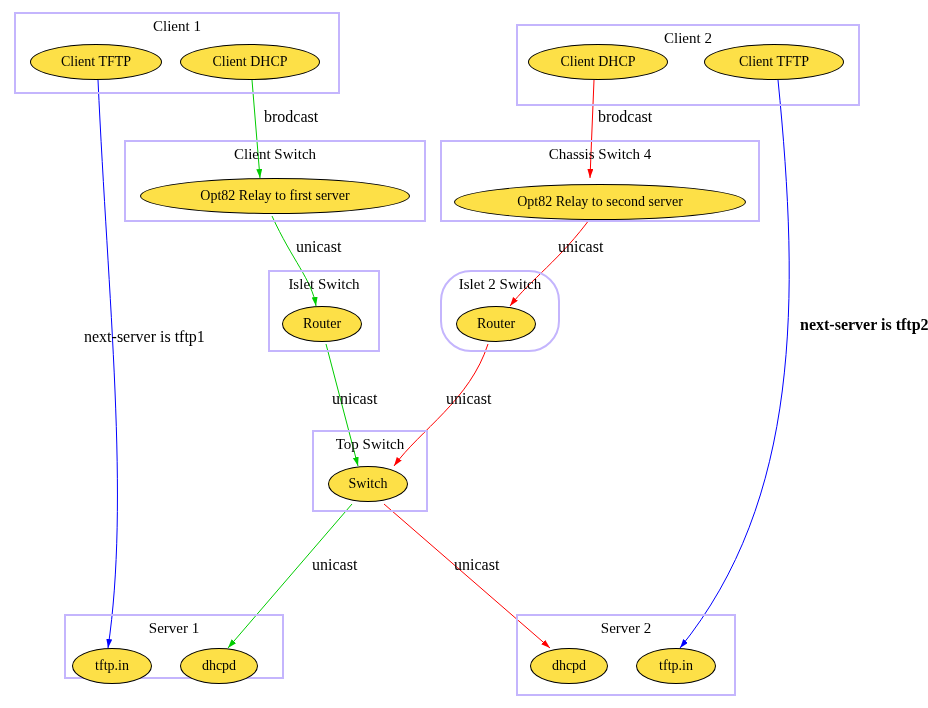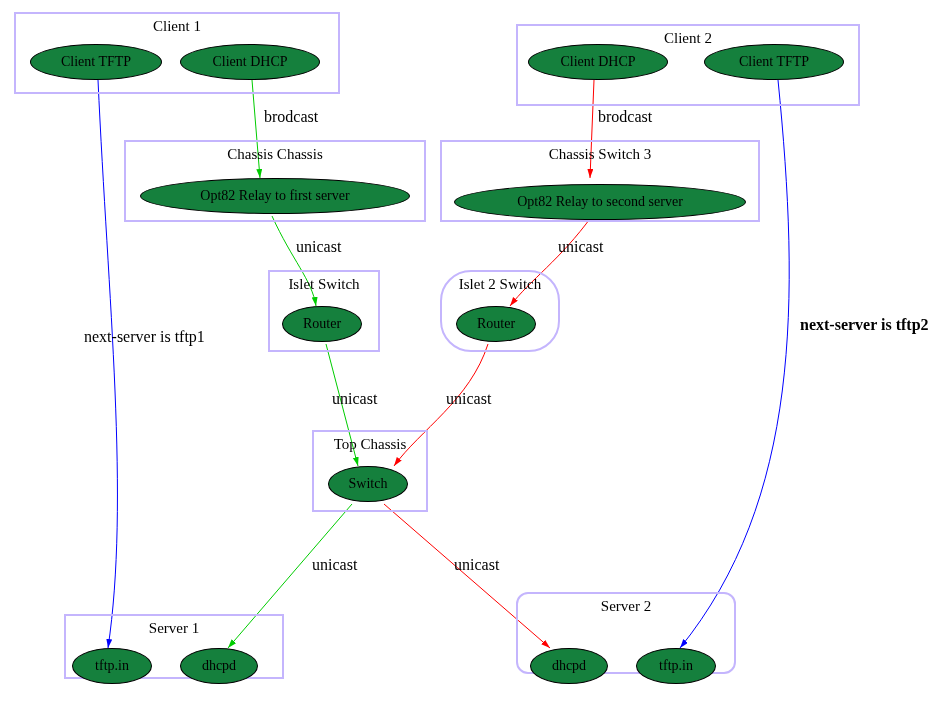--- a/index.html
+++ b/index.html
@@ -22,21 +22,21 @@
     padding: 4px 0 2px 0;
     font-size: 15px;
   }
   .node {
     position: absolute;
     border: 1px solid black;
     border-radius: 50%;
     display: flex;
     align-items: center;
     justify-content: center;
-    background: #15803d;
+    background: #fde047;
     font-size: 14px;
     box-sizing: border-box;
   }
   .edge-label {
     position: absolute;
     font-size: 16px;
     white-space: nowrap;
   }
   svg.edges {
     position: absolute;
@@ -98,65 +98,65 @@
   <div class="cluster-title">Client 2</div>
 </div>
 <div class="node" style="left:528px; top:44px; width:140px; height:36px;">
   <span>Client DHCP</span>
 </div>
 <div class="node" style="left:704px; top:44px; width:140px; height:36px;">
   <span>Client TFTP</span>
 </div>
 
 <div class="cluster" style="left:124px; top:140px; width:302px; height:82px;">
-  <div class="cluster-title">Chassis Chassis</div>
+  <div class="cluster-title">Client Switch</div>
 </div>
 <div class="node" style="left:140px; top:178px; width:270px; height:36px;">
   <span>Opt82 Relay to first server</span>
 </div>
 
 <div class="cluster" style="left:440px; top:140px; width:320px; height:82px;">
-  <div class="cluster-title">Chassis Switch 3</div>
+  <div class="cluster-title">Chassis Switch 4</div>
 </div>
 <div class="node" style="left:454px; top:184px; width:292px; height:36px;">
   <span>Opt82 Relay to second server</span>
 </div>
 
 <div class="cluster" style="left:268px; top:270px; width:112px; height:82px;">
   <div class="cluster-title">Islet Switch</div>
 </div>
 <div class="node" style="left:282px; top:306px; width:80px; height:36px;">
   <span>Router</span>
 </div>
 
 <div class="cluster" style="left:440px; top:270px; width:120px; height:82px;border-radius:31px;">
   <div class="cluster-title">Islet 2 Switch</div>
 </div>
 <div class="node" style="left:456px; top:306px; width:80px; height:36px;">
   <span>Router</span>
 </div>
 
 <div class="cluster" style="left:312px; top:430px; width:116px; height:82px;">
-  <div class="cluster-title">Top Chassis</div>
+  <div class="cluster-title">Top Switch</div>
 </div>
 <div class="node" style="left:328px; top:466px; width:80px; height:36px;">
   <span>Switch</span>
 </div>
 
 <div class="cluster" style="left:64px; top:614px; width:220px; height:65px;">
   <div class="cluster-title">Server 1</div>
 </div>
 <div class="node" style="left:72px; top:648px; width:80px; height:36px;">
   <span>tftp.in</span>
 </div>
 <div class="node" style="left:180px; top:648px; width:78px; height:36px;">
   <span>dhcpd</span>
 </div>
 
-<div class="cluster" style="left:516px; top:592px; width:220px; height:82px;border-radius:12px;">
+<div class="cluster" style="left:516px; top:614px; width:220px; height:82px;">
   <div class="cluster-title">Server 2</div>
 </div>
 <div class="node" style="left:530px; top:648px; width:78px; height:36px;">
   <span>dhcpd</span>
 </div>
 <div class="node" style="left:636px; top:648px; width:80px; height:36px;">
   <span>tftp.in</span>
 </div>
 
 <div class="edge-label" style="left:264px; top:108px;">brodcast</div>

